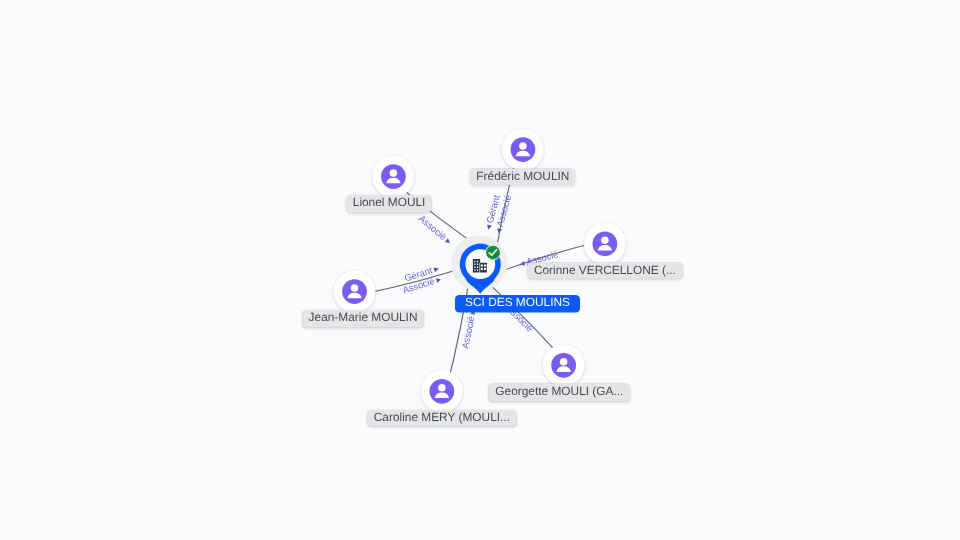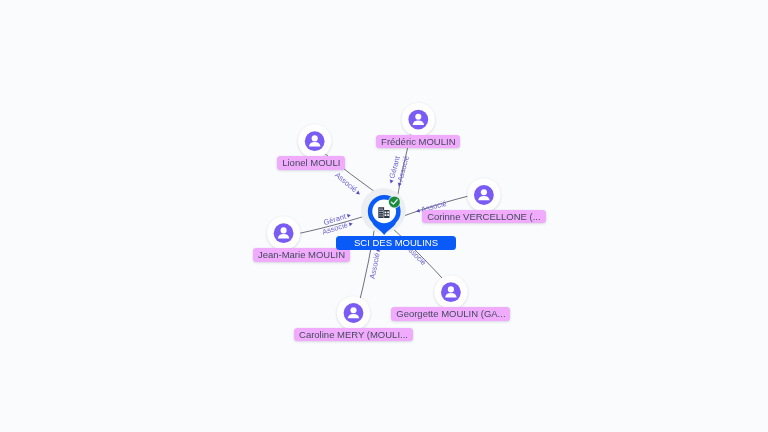--- a/index.html
+++ b/index.html
@@ -1,28 +1,28 @@
 <!DOCTYPE html>
 <html><head>
 <meta charset="utf-8">
 <style>
   html,body{margin:0;padding:0;}
   body{width:768px;height:432px;overflow:hidden;background:#fafbfd;
        font-family:"Liberation Sans",sans-serif;-webkit-font-smoothing:antialiased;}
   #stage{position:relative;width:768px;height:432px;background:#fafbfd;}
   svg.graph{position:absolute;left:0;top:0;width:768px;height:432px;}
-  .node-label{position:absolute;background:#f0abfc;border-radius:3.5px;
+  .node-label{position:absolute;background:#e5e5e5;border-radius:3.5px;
       box-shadow:0 1px 2.5px rgba(40,50,80,.16),0 0 1px rgba(40,50,80,.12);
       color:#434a5c;font-size:9.5px;line-height:13.4px;height:13.4px;
       padding:0 4.9px;white-space:nowrap;box-sizing:border-box;
       display:flex;align-items:center;justify-content:center;}
   .company-label{position:absolute;background:#0a5af8;border-radius:3.5px;
-      color:#ffffff;font-size:9.5px;line-height:13.6px;height:13.6px;padding:0 18px;
+      color:#ffffff;font-size:9.5px;line-height:13.6px;height:13.6px;padding:0 8px;
       white-space:nowrap;box-sizing:border-box;display:flex;align-items:center;
-      justify-content:center;font-weight:400;}
+      justify-content:center;font-weight:400;margin-left:28px;}
   .edge-role{font-size:7.5px;fill:#6d63cf;font-family:"Liberation Sans",sans-serif;}
 </style>
 </head>
 <body>
 
 <div id="stage">
   <svg class="graph" viewBox="0 0 768 432">
     <defs>
       <filter id="nodeShadow" x="-60%" y="-60%" width="220%" height="220%">
         <feDropShadow dx="0" dy="0.7" stdDeviation="1.1" flood-color="#2a3350" flood-opacity="0.22"></feDropShadow>
@@ -119,18 +119,18 @@
             <circle cx="394.4" cy="202" r="5.5" fill="#1b8a3e"></circle>
             <path d="M 391.4 202.3 l 2.0 1.8 l 3.8 -4.3" fill="none" stroke="#ddf1e4" stroke-width="1.35" stroke-linecap="round" stroke-linejoin="round"></path>
           </g>
         </g>
       </g>
   </svg>
   <div id="labels">
       <div class="node-label" style="left: 277.333px; top: 156.2px;">Lionel MOULI</div>
       <div class="node-label" style="left: 376.191px; top: 134.6px;">Frédéric MOULIN</div>
       <div class="node-label" style="left: 422.252px; top: 210px;">Corinne VERCELLONE (...</div>
-      <div class="node-label" style="left: 391.361px; top: 307.2px;">Georgette MOULIN (GA...</div>
+      <div class="node-label" style="left: 391.361px; top: 307.2px;">Georgette MOULI (GA...</div>
       <div class="node-label" style="left: 294.141px; top: 328px; text-align: center;">Caroline MERY (MOULI...</div>
-      <div class="node-label" style="left: 253px; top: 248.2px;">Jean-Marie MOULIN</div>
+      <div class="node-label" style="left: 242px; top: 248.2px;">Jean-Marie MOULIN</div>
       <div class="company-label" style="left: 336.044px; top: 236px;">SCI DES MOULINS</div>
     </div>
 </div>
 
 </body></html>

